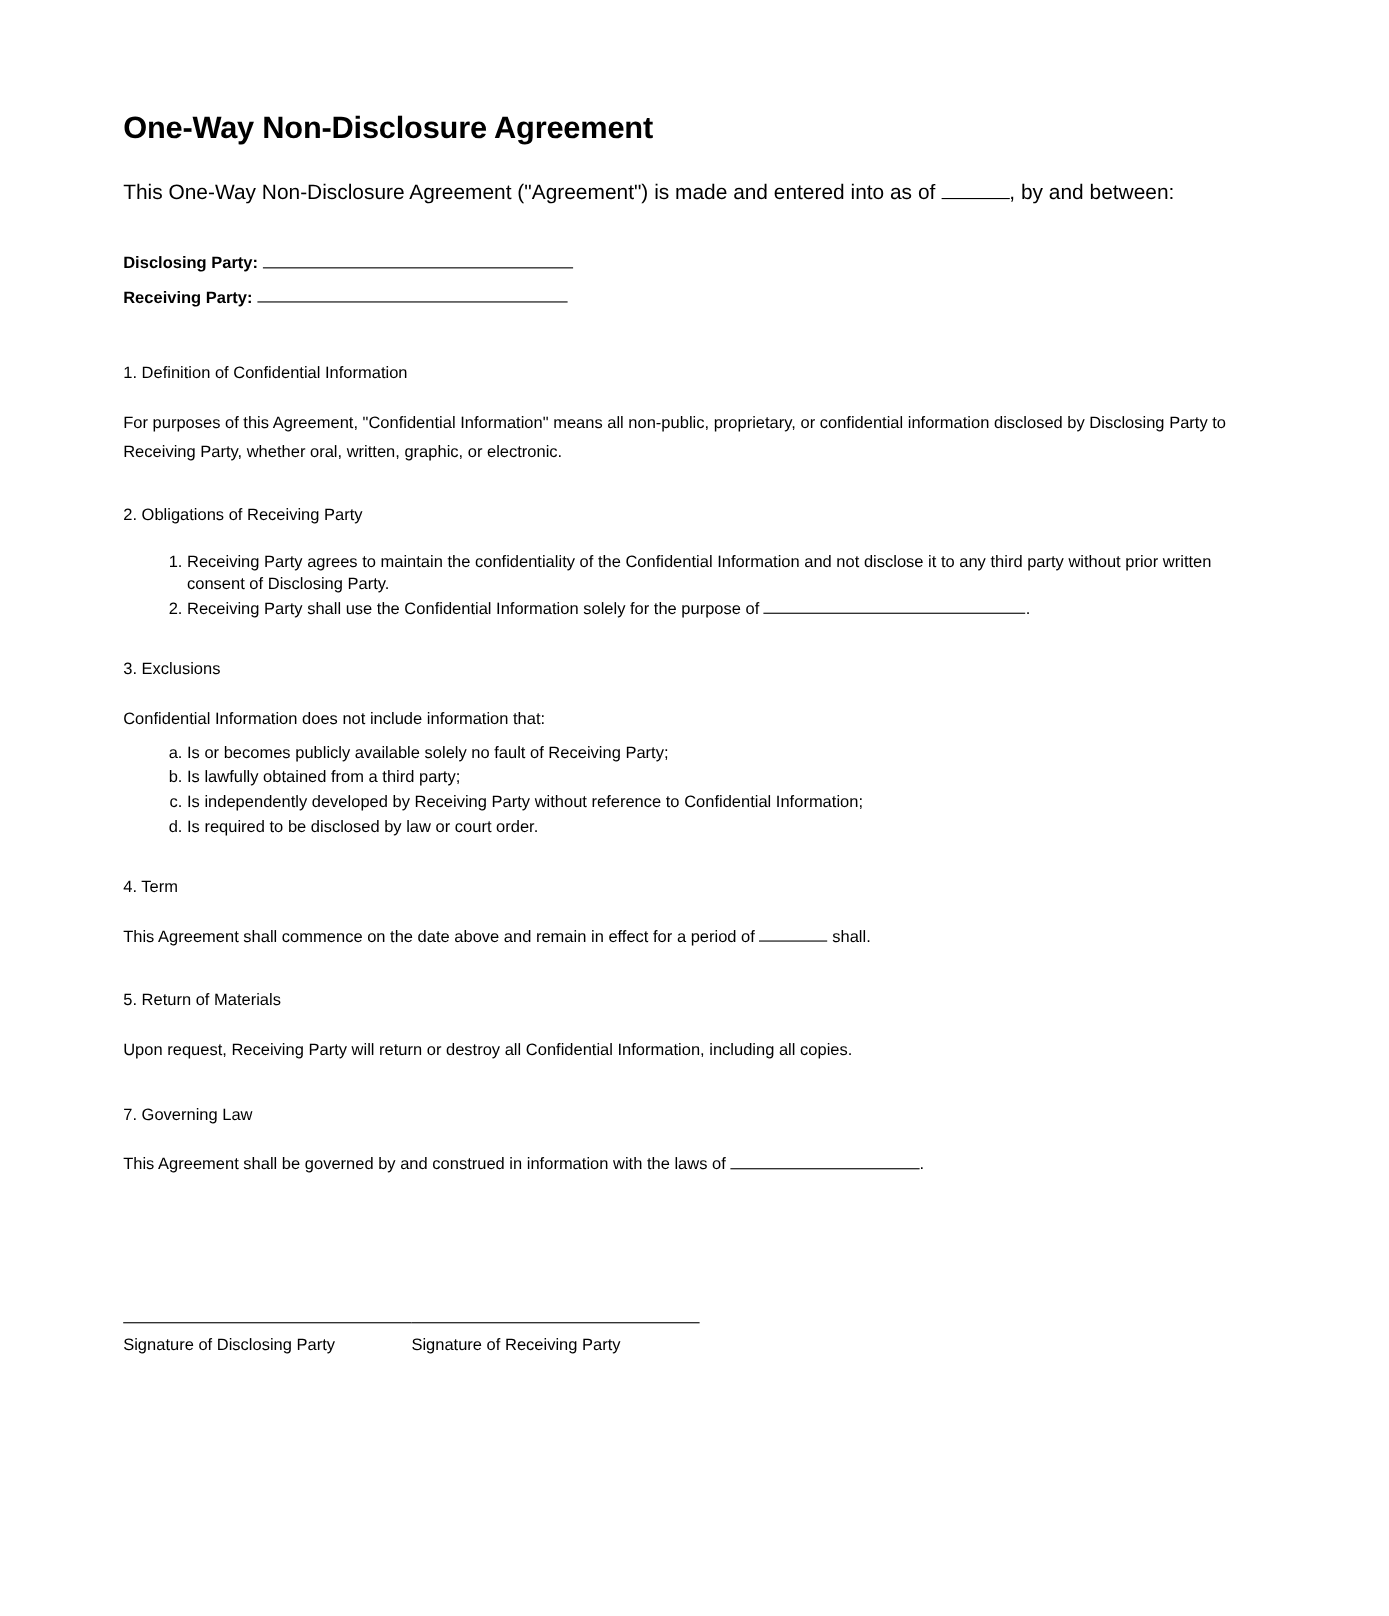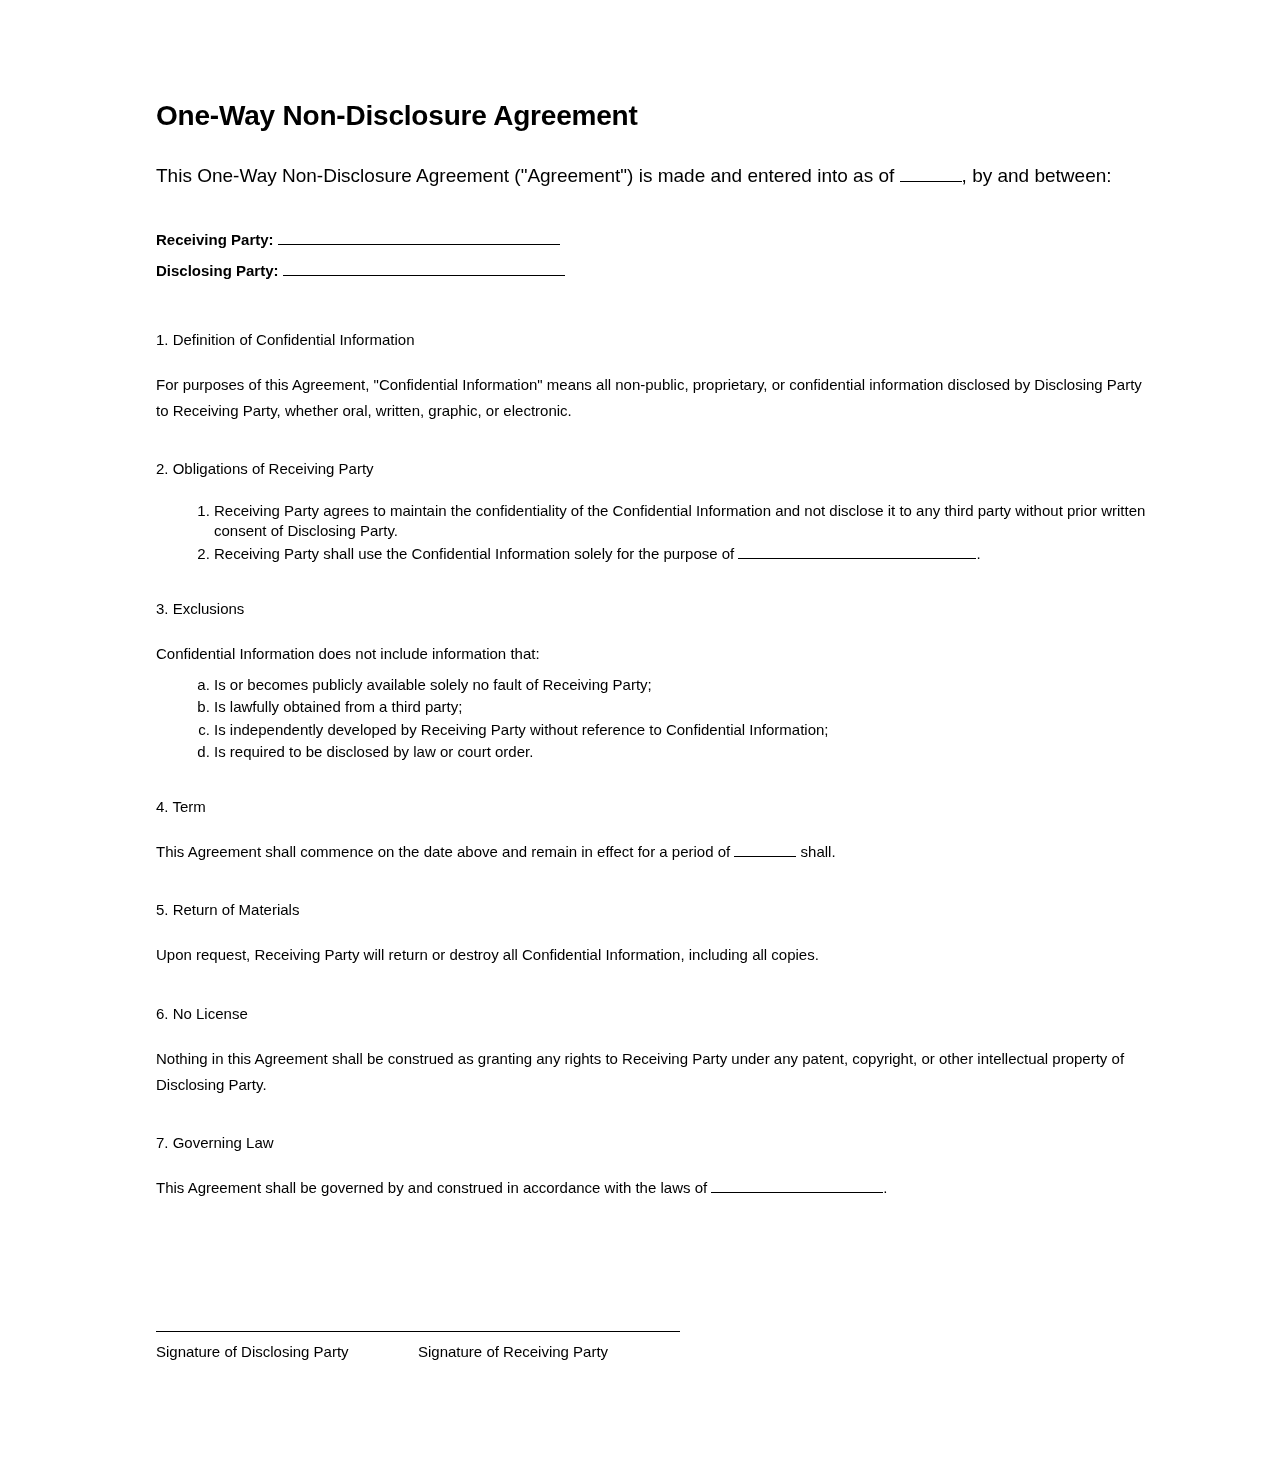--- a/index.html
+++ b/index.html
@@ -11,21 +11,20 @@
     width: 1263px;
     height: 1469px;
     font-family: "Liberation Sans", sans-serif;
     color: #000000;
     position: relative;
     overflow: hidden;
   }
   .page {
     padding: 100px 110px 0 112px;
     box-sizing: border-box;
-    margin-left: 44px;
   }
   h1.doc-title {
     font-size: 28px;
     font-weight: bold;
     margin: 0 0 30px 0;
     letter-spacing: -0.2px;
   }
   p.intro {
     font-size: 19px;
     margin: 0 0 38px 0;
@@ -97,25 +96,25 @@
 <body>
 
 <div class="page">
 
   <h1 class="doc-title">One-Way Non-Disclosure Agreement</h1>
 
   <p class="intro"><span>This One-Way Non-Disclosure Agreement ("Agreement") is made and entered into as of</span> <span class="blank short"></span><span>, by and between:</span></p>
 
   <div class="parties">
     <div class="party-row">
-      <span class="party-label">Receiving Party:</span>
+      <span class="party-label">Disclosing Party:</span>
       <span class="blank party"></span>
     </div>
     <div class="party-row">
-      <span class="party-label">Disclosing Party:</span>
+      <span class="party-label">Receiving Party:</span>
       <span class="blank party"></span>
     </div>
   </div>
 
   <div class="section">
     <h2 class="section-heading">1. Definition of Confidential Information</h2>
     <p class="body-text">For purposes of this Agreement, "Confidential Information" means all non-public, proprietary, or confidential information disclosed by Disclosing Party to Receiving Party, whether oral, written, graphic, or electronic.</p>
   </div>
 
   <div class="section">
@@ -140,28 +139,24 @@
   <div class="section">
     <h2 class="section-heading">4. Term</h2>
     <p class="body-text"><span>This Agreement shall commence on the date above and remain in effect for a period of</span> <span class="blank short"></span> <span>shall.</span></p>
   </div>
 
   <div class="section">
     <h2 class="section-heading">5. Return of Materials</h2>
     <p class="body-text">Upon request, Receiving Party will return or destroy all Confidential Information, including all copies.</p>
   </div>
 
-  <div class="section">
-    <h2 class="section-heading">6. No License</h2>
-    <p class="body-text">Nothing in this Agreement shall be construed as granting any rights to Receiving Party under any patent, copyright, or other intellectual property of Disclosing Party.</p>
-  </div>
 
   <div class="section">
     <h2 class="section-heading">7. Governing Law</h2>
-    <p class="body-text"><span>This Agreement shall be governed by and construed in accordance with the laws of</span> <span class="blank mid"></span><span>.</span></p>
+    <p class="body-text"><span>This Agreement shall be governed by and construed in information with the laws of</span> <span class="blank mid"></span><span>.</span></p>
   </div>
 
   <div class="sig-block">
     <div class="sig-col">
       <div class="sig-line"></div>
       <div class="sig-caption">Signature of Disclosing Party</div>
     </div>
     <div class="sig-col">
       <div class="sig-line"></div>
       <div class="sig-caption">Signature of Receiving Party</div>

